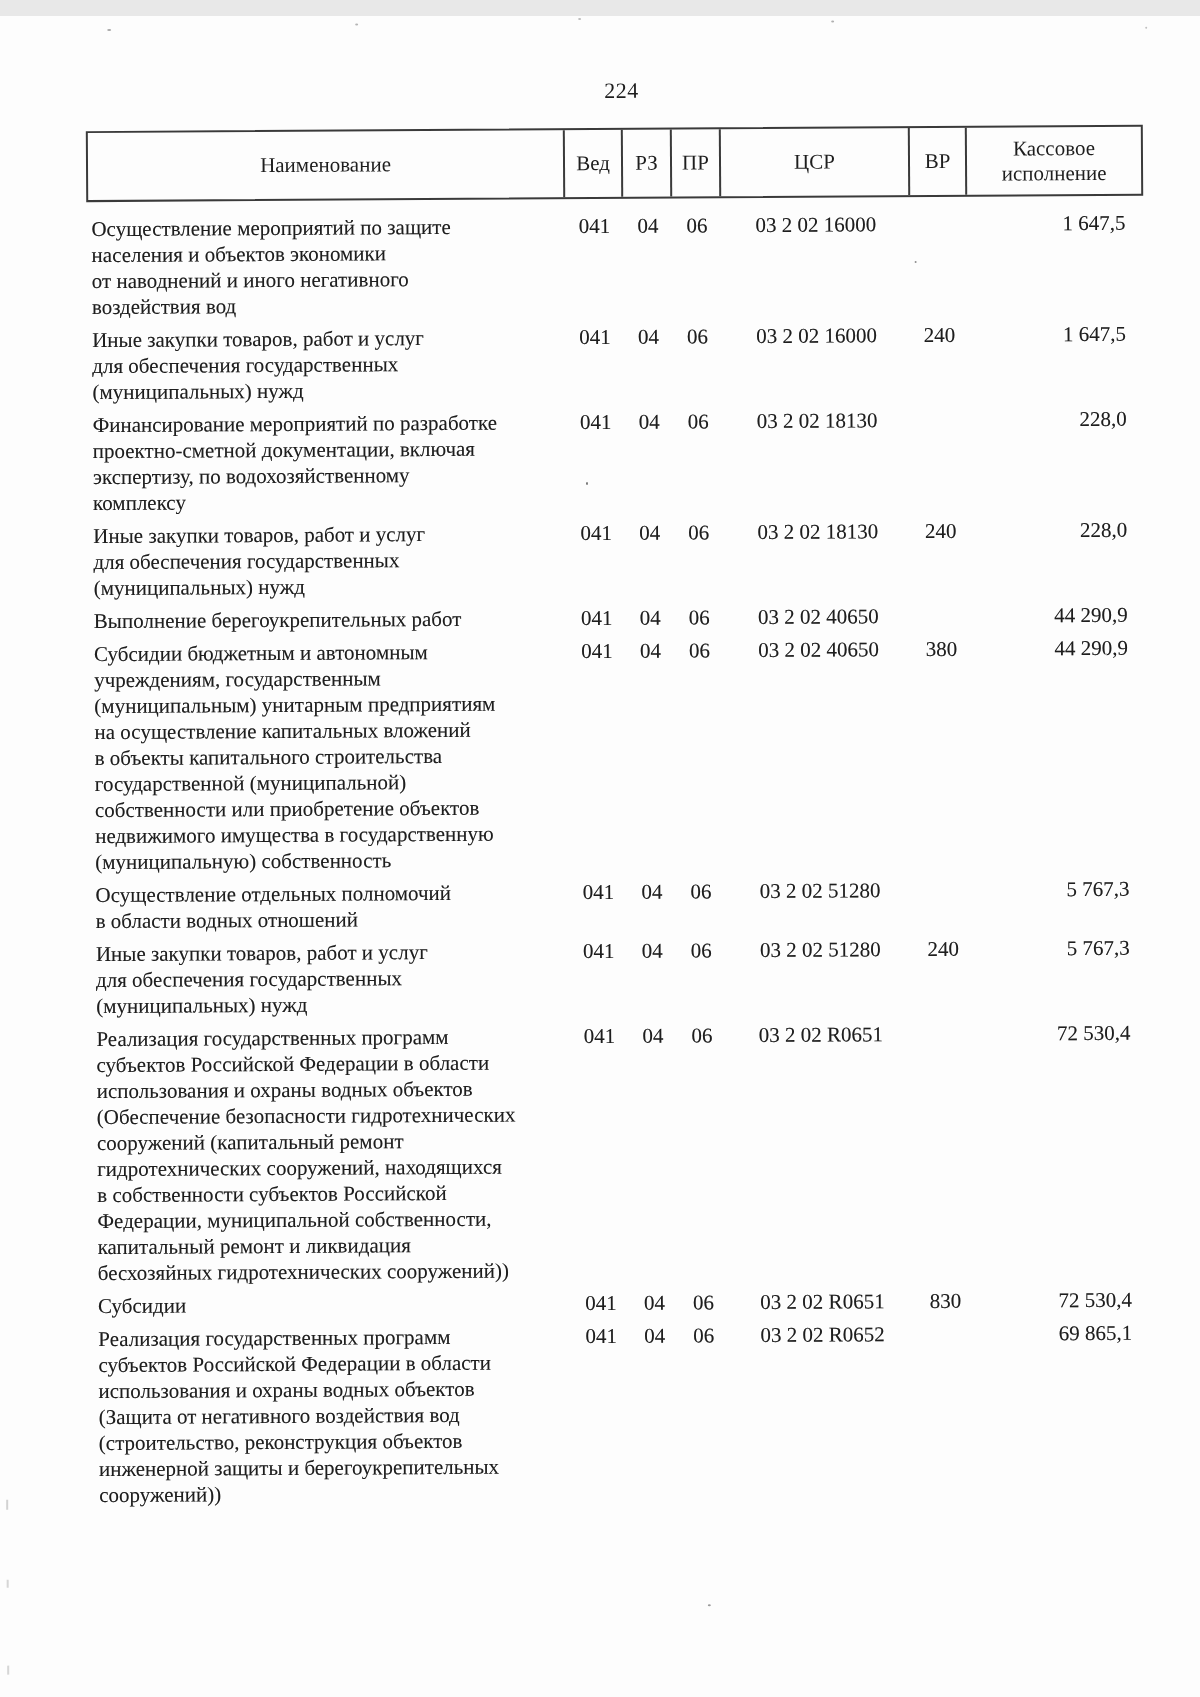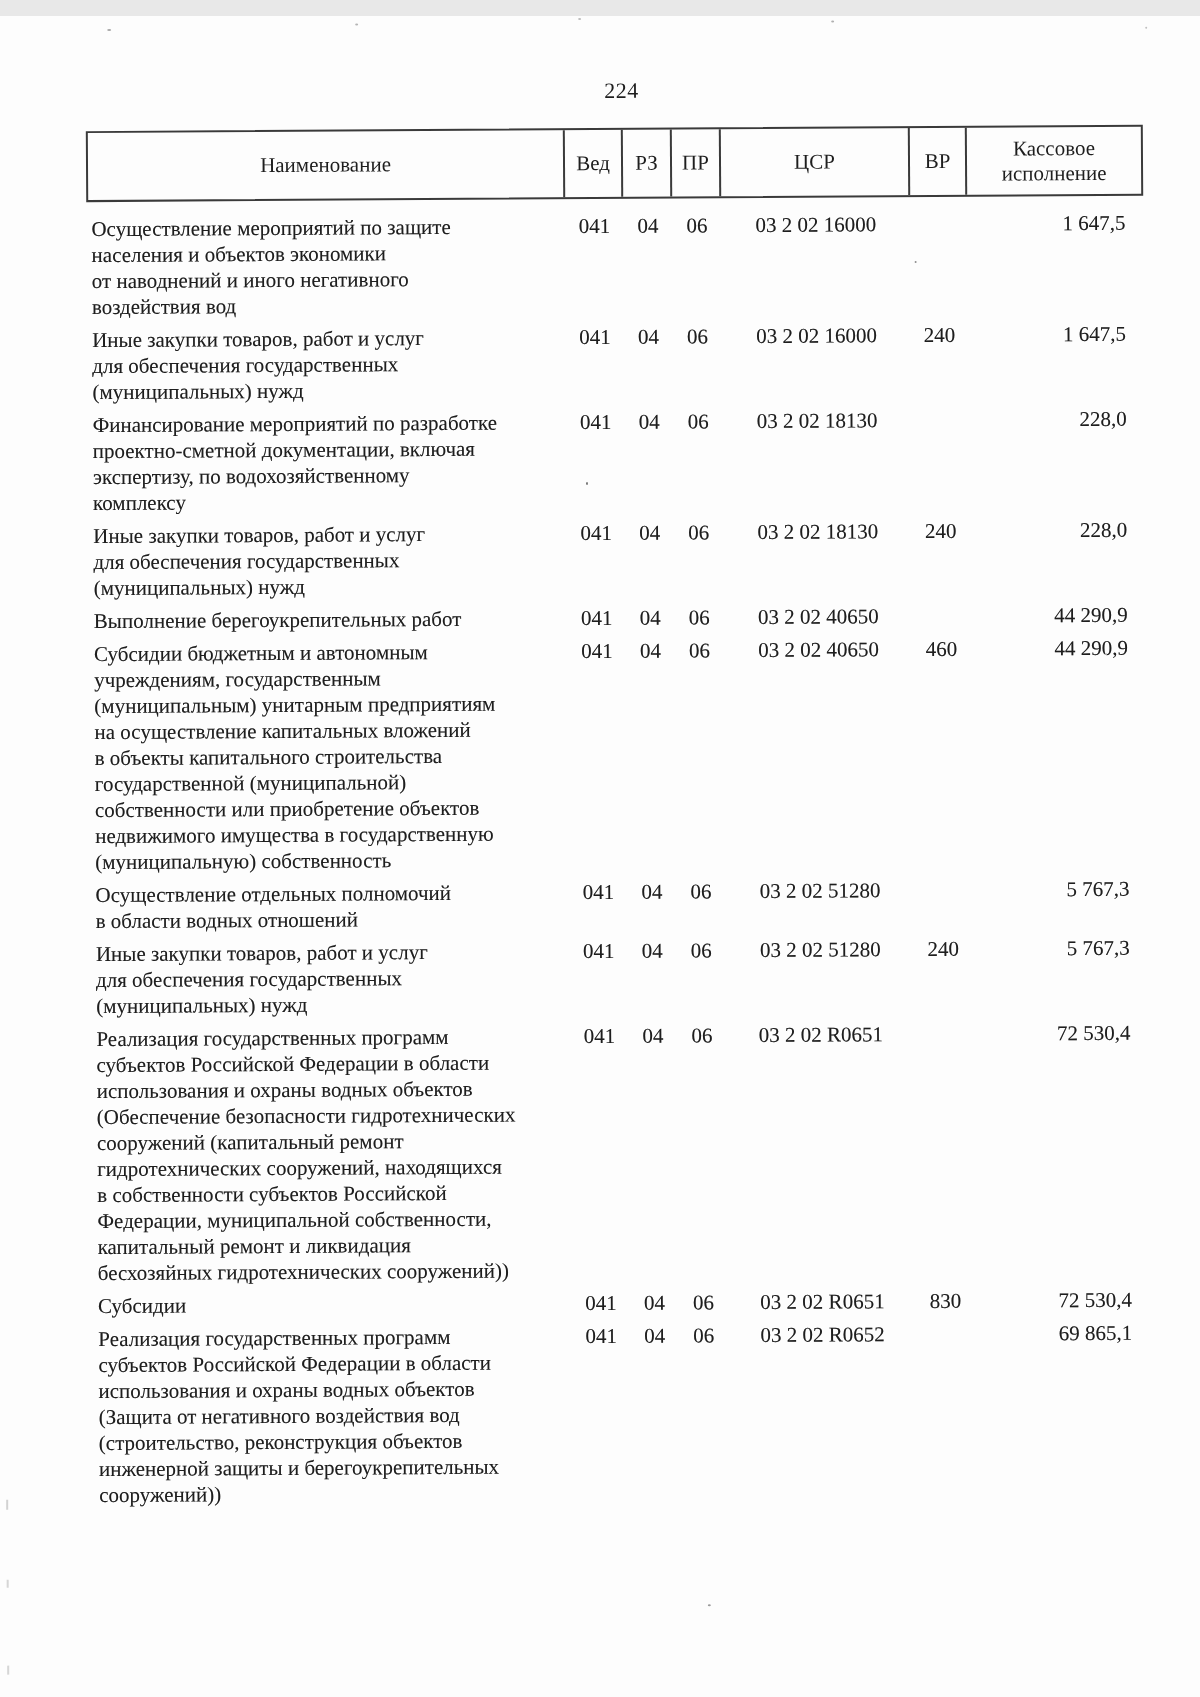--- a/index.html
+++ b/index.html
@@ -150,21 +150,21 @@
 на осуществление капитальных вложений
 в объекты капитального строительства
 государственной (муниципальной)
 собственности или приобретение объектов
 недвижимого имущества в государственную
 (муниципальную) собственность</div>
     <div class="cell ved">041</div>
     <div class="cell rz">04</div>
     <div class="cell pr">06</div>
     <div class="cell csr">03 2 02 40650</div>
-    <div class="cell vr">460</div>
+    <div class="cell vr">380</div>
     <div class="cell cash">44 290,9</div>
   </div>
 
   <div class="trow">
     <div class="cell name">Осуществление отдельных полномочий
 в области водных отношений</div>
     <div class="cell ved">041</div>
     <div class="cell rz">04</div>
     <div class="cell pr">06</div>
     <div class="cell csr">03 2 02 51280</div>

